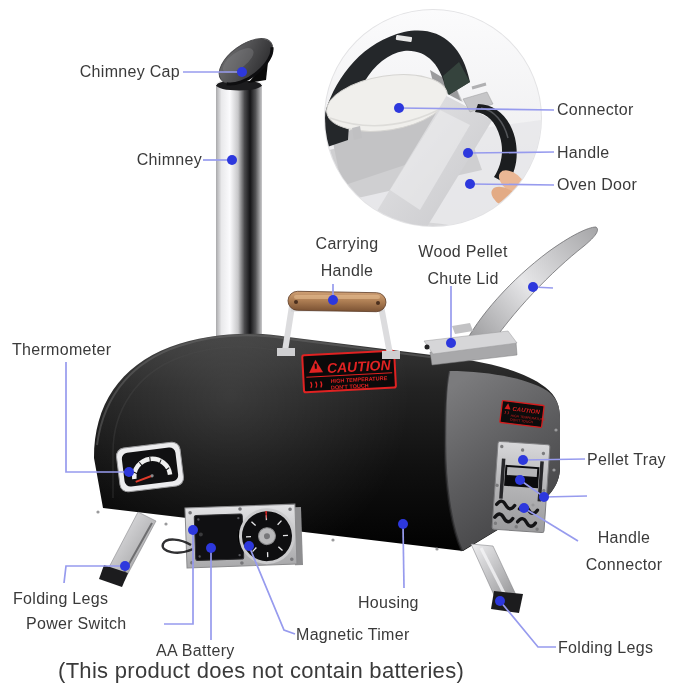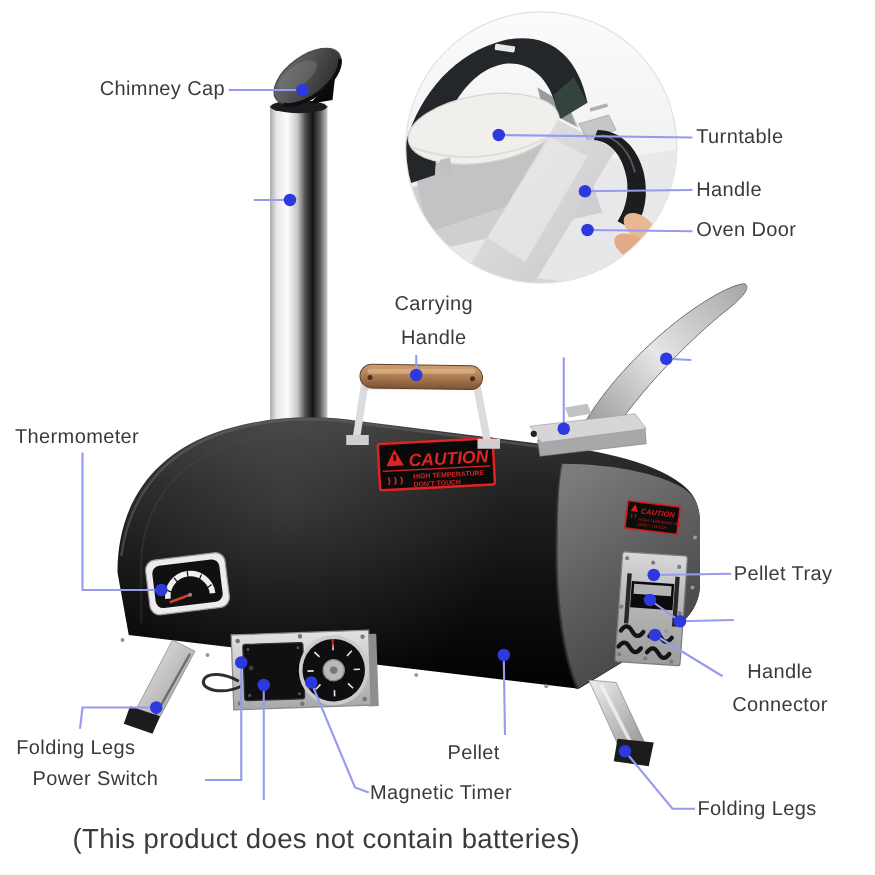--- a/index.html
+++ b/index.html
@@ -342,27 +342,30 @@
         <circle cx="125" cy="566" r="5"></circle>
     <circle cx="193" cy="530" r="5"></circle>
         <circle cx="211" cy="548" r="5"></circle>
     <circle cx="249" cy="546" r="5"></circle>
         <circle cx="403" cy="524" r="5"></circle>
     <circle cx="500" cy="601" r="5"></circle>
   </g>
 </svg>
 
 <div class="label" style="right:520px;top:58px">Chimney Cap</div>
-<div class="label" style="left:557px;top:96px">Turntable</div>
+<div class="label" style="right:498px;top:146px">Chimney</div>
+<div class="label" style="left:557px;top:96px">Connector</div>
 <div class="label" style="left:557px;top:171px">Oven Door</div>
 <div class="label" style="left:557px;top:139px">Handle</div>
 <div class="label wrap" style="left:292px;top:230px;width:110px">Carrying Handle</div>
+<div class="label wrap" style="left:398px;top:238px;width:130px">Wood Pellet Chute Lid</div>
 <div class="label" style="left:587px;top:446px">Pellet Tray</div>
 <div class="label" style="left:12px;top:336px">Thermometer</div>
 <div class="label wrap" style="left:568px;top:524px;width:112px">Handle Connector</div>
 <div class="label" style="left:13px;top:585px">Folding Legs</div>
 <div class="label" style="left:26px;top:610px">Power Switch</div>
+<div class="label" style="left:156px;top:637px">AA Battery</div>
 <div class="label note" style="left:58px;top:661px">(This product does not contain batteries)</div>
 <div class="label" style="left:296px;top:621px">Magnetic Timer</div>
-<div class="label" style="left:358px;top:589px">Pellet</div>
+<div class="label" style="left:358px;top:589px">Housing</div>
 <div class="label" style="left:558px;top:634px">Folding Legs</div>
 
 </div>
 
 </body></html>

